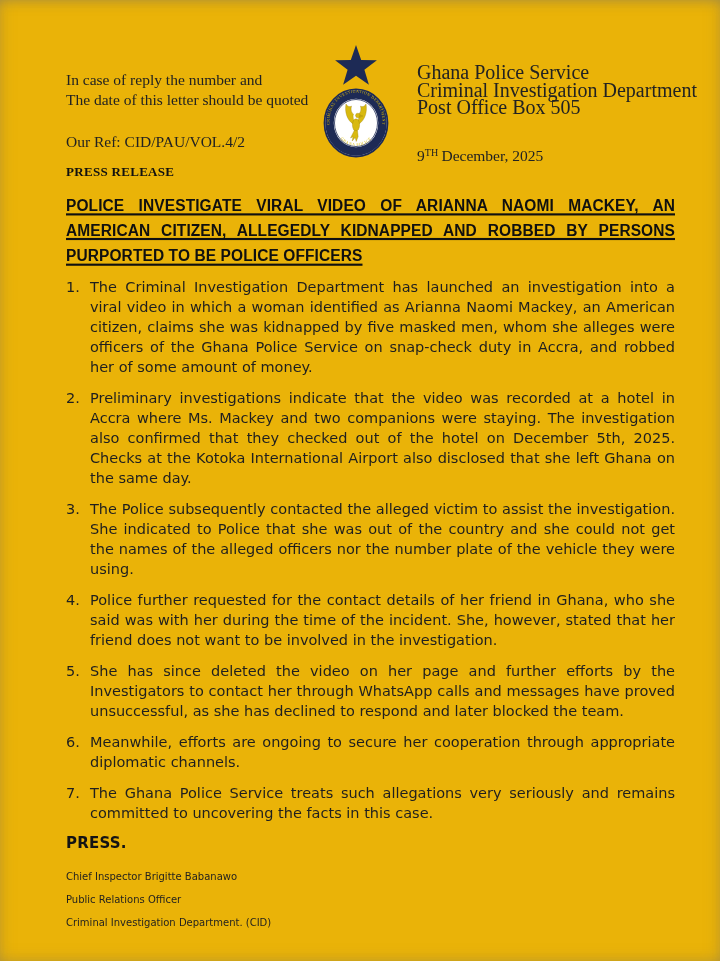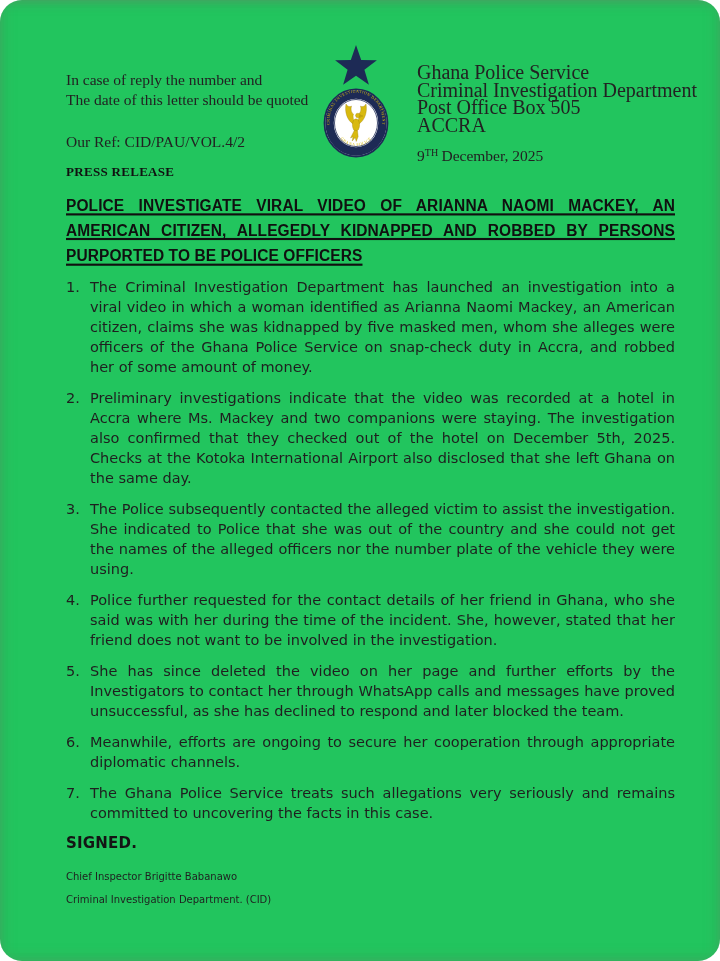--- a/index.html
+++ b/index.html
@@ -4,25 +4,24 @@
 <style>
   :root{
     --navy:#1d2a55;
     --gold:#d8b90f;
     --ink:#1e1e1e;
   }
   html,body{margin:0;padding:0;background:#ffffff;}
   .page{
     position:relative;
     width:720px;height:961px;
-    background:#22c55e;
+    background:#eab308;
     color:var(--ink);
     font-family:"DejaVu Sans",sans-serif;
     overflow:hidden;
-    border-radius:22px;
   }
   
   .page::before{
     content:"";position:absolute;inset:0;pointer-events:none;z-index:5;
     box-shadow:
       inset 0 8px 14px -8px rgba(120,114,105,.55),
       inset 0 -10px 18px -12px rgba(120,114,105,.40),
       inset 10px 0 20px -14px rgba(120,114,105,.40),
       inset -10px 0 20px -14px rgba(120,114,105,.40);
   }
@@ -107,21 +106,20 @@
         <polygon points="39,71 41.8,72 39,73.2"></polygon>
         <path d="M33.5 86 L29.5 94 L32 92.8 L31.2 97 L34.2 93.5 L35.2 97.5 L37.2 92.5 L36.5 87 Z"></path>
       </g>
     </svg>
   </div>
 
   <div class="org-block serif">
     <div>Ghana Police Service</div>
     <div>Criminal Investigation Department</div>
     <div>Post Office Box 505</div>
-    <div>ACCRA</div>
   </div>
   <div class="date-line serif">
     <span>9</span><span class="ord">TH</span><span class="rest">December, 2025</span>
   </div>
 
   <div class="main">
     <h1 class="title">POLICE INVESTIGATE VIRAL VIDEO OF ARIANNA NAOMI MACKEY, AN AMERICAN CITIZEN, ALLEGEDLY KIDNAPPED AND ROBBED BY PERSONS PURPORTED TO BE POLICE OFFICERS</h1>
 
     <ol class="plist">
       <li class="pitem">
@@ -147,21 +145,22 @@
       <li class="pitem">
         <span class="pnum">6.</span>
         <div class="ptext">Meanwhile, efforts are ongoing to secure her cooperation through appropriate diplomatic channels.</div>
       </li>
       <li class="pitem">
         <span class="pnum">7.</span>
         <div class="ptext">The Ghana Police Service treats such allegations very seriously and remains committed to uncovering the facts in this case.</div>
       </li>
     </ol>
 
-    <div class="signed">SIGNED.</div>
+    <div class="signed">PRESS.</div>
 
     <div class="sigblock">
       <div>Chief Inspector Brigitte Babanawo</div>
+      <div>Public Relations Officer</div>
       <div>Criminal Investigation Department. (CID)</div>
     </div>
   </div>
 
 </div>
 
 </body></html>

